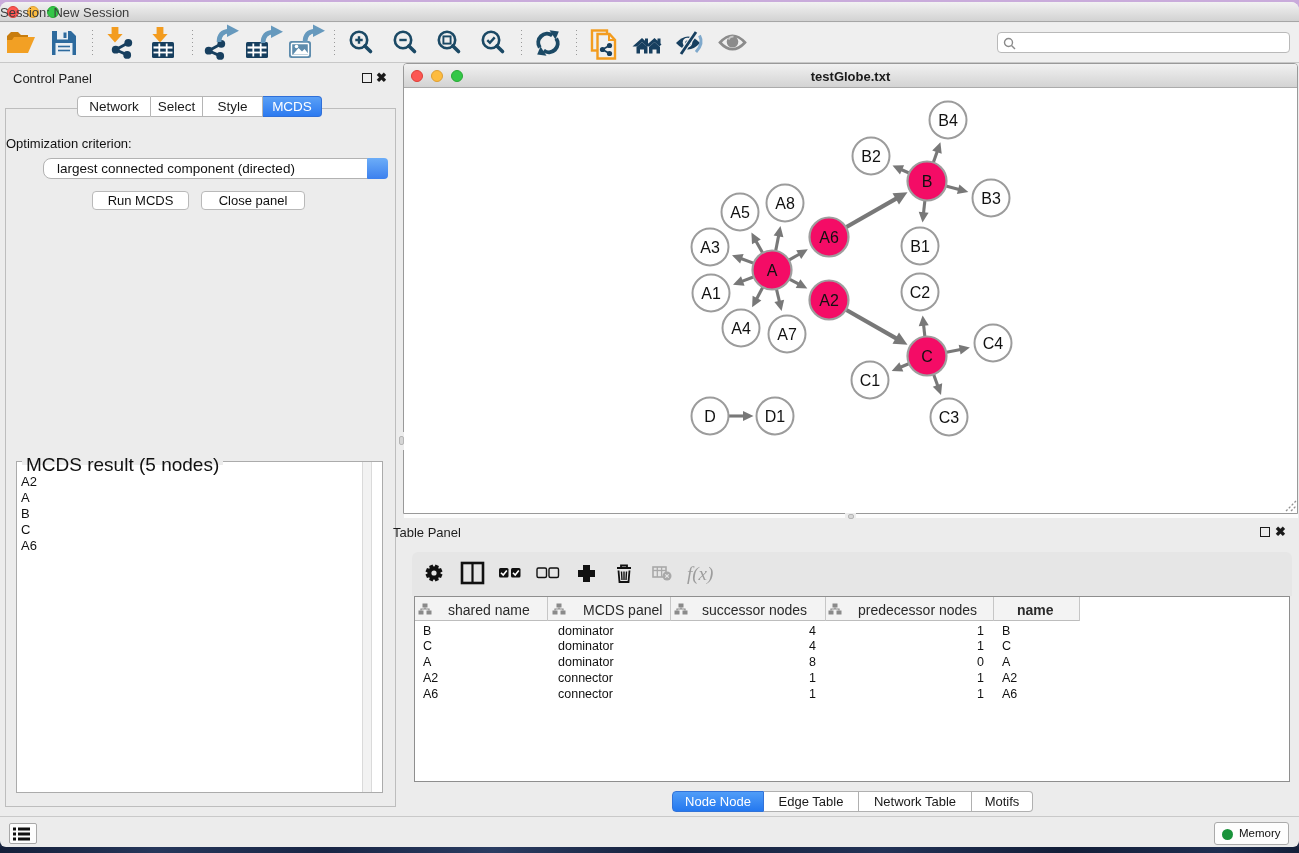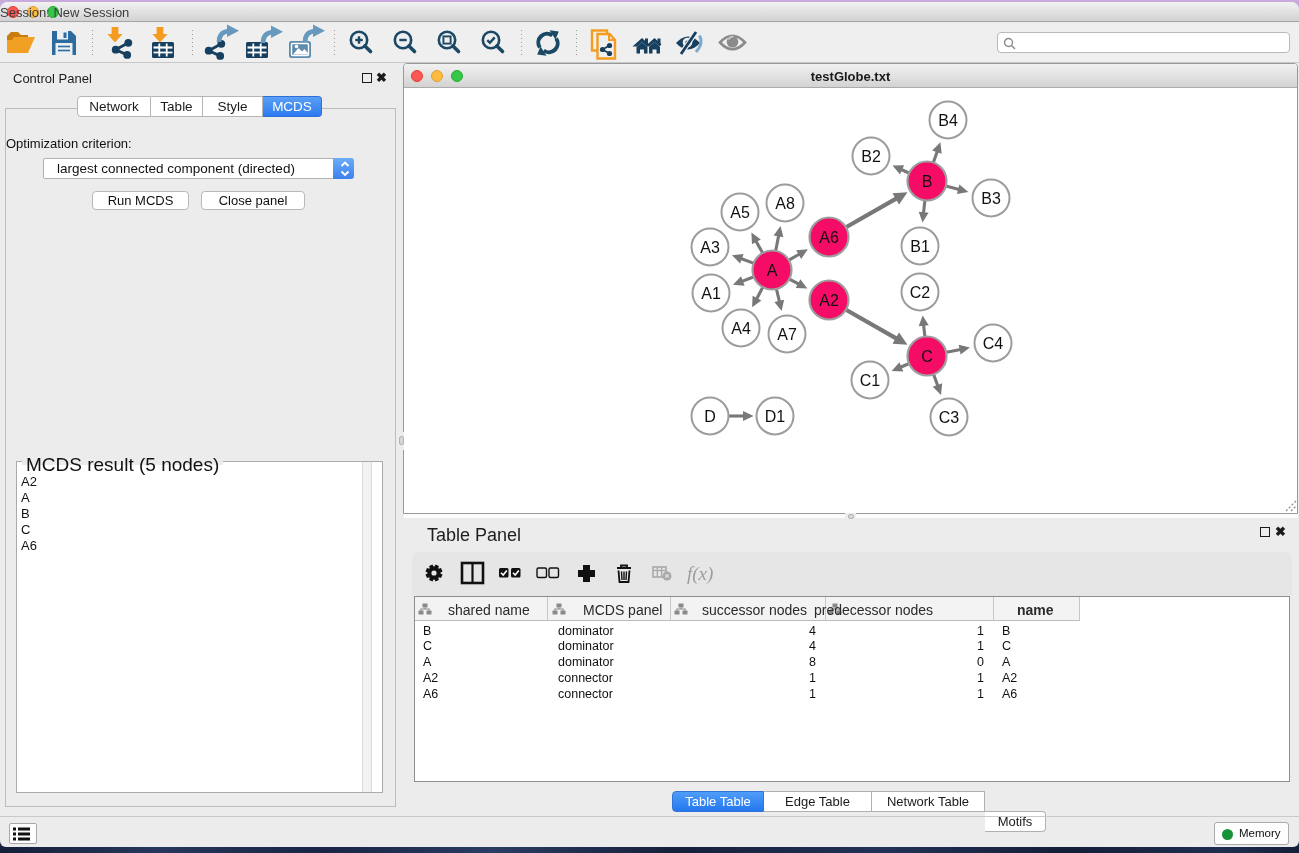--- a/index.html
+++ b/index.html
@@ -20,38 +20,38 @@
   background-image:repeating-linear-gradient(180deg,#9a9a9a 0 1.5px,transparent 1.5px 4px); }
 .searchbox { left:997px; top:32px; width:293px; height:21px; background:#fff; border:1px solid #b9b9b9; border-radius:4px; }
 .cpTitle { left:13px; top:71px; font-size:13px; color:#1d1d1d; }
 .panel { left:5px; top:108px; width:391px; height:699px; background:#ececec; border:1px solid #bdbdbd; }
 .tabs { left:77px; top:96px; height:21px; display:flex; font-size:13.5px; }
 .tab { background:#fff; border:1px solid #b5b5b5; border-left:none; color:#1a1a1a; text-align:center;
   line-height:19px; height:21px; }
 .tab.first { border-left:1px solid #b5b5b5; border-radius:4px 0 0 4px; }
 .tab.sel { background:linear-gradient(180deg,#5aa0f6,#2c7af0); color:#fff; border-color:#2f6fd8; border-radius:0 4px 4px 0; }
 .optlabel { left:6px; top:136px; width:390px; font-size:13px; color:#111; }
-.combo { left:43px; top:158px; width:311px; height:21px; background:#fff; border:1px solid #b2b2b2; border-radius:2px; }
+.combo { left:43px; top:158px; width:345px; height:21px; background:#fff; border:1px solid #b2b2b2; border-radius:8px; }
 .combo .txt { position:absolute; left:13px; top:2px; font-size:13.5px; color:#111; }
 .combo .spin { position:absolute; right:-1px; top:-1px; width:21px; height:21px; border-radius:1px 4px 4px 1px;
   background:linear-gradient(180deg,#6cadf8,#3c80ee); }
 .btn { height:19px; background:#fff; border:1px solid #b9b9b9; border-radius:4px; text-align:center;
   font-size:13px; color:#111; line-height:17px; top:191px; }
 .groupbox { left:16px; top:461px; width:367px; height:332px; background:#fff; border:1px solid #ababab; }
 .grouplabel { left:22px; top:454px; font-size:19px; color:#111; padding:0 4px;
   background:linear-gradient(180deg,#ececec 50%,#ffffff 50%); }
 .mcdslist { left:21px; top:474px; font-size:13px; color:#111; line-height:15.9px; }
 .gscroll { left:362px; top:462px; width:10px; height:330px; background:#f2f2f2; border-left:1px solid #dadada; border-right:1px solid #dadada; }
 .gwin { left:403px; top:63px; width:895px; height:451px; background:#fff; border:1px solid #999; border-radius:4px 4px 0 0; }
 .gtitle { left:404px; top:64px; width:893px; height:24px; background:linear-gradient(180deg,#f1f1f1,#d3d3d3);
   border-bottom:1px solid #ababab; border-radius:3px 3px 0 0; }
 .gt2 { width:12px; height:12px; border-radius:50%; top:70px; }
 .gwintitle { left:404px; top:69px; width:893px; text-align:center; font-size:13px; font-weight:bold; color:#1a1a1a; }
 .gwhite { left:404px; top:514px; width:894px; height:4px; background:#fcfcfc; }
-.tpTitle { left:427px; top:525px; font-size:18px; color:#1d1d1d; }
+.tpTitle { left:393px; top:525px; font-size:13px; color:#1d1d1d; }
 .ttoolbar { left:412px; top:552px; width:880px; height:44px; background:#e6e6e6; border-radius:6px 6px 0 0; }
 .table { left:414px; top:596px; width:876px; height:186px; background:#fff; border:1px solid #8e8e8e; }
 .thead { left:415px; top:597px; width:664px; height:24px; background:#f3f3f3; border-bottom:1px solid #bdbdbd; }
 .hsep { top:597px; width:1px; height:24px; background:#c6c6c6; }
 .hlabel { top:602px; font-size:14px; color:#2a2a2a; }
 .cell { font-size:12.5px; color:#111; }
 .btabs { top:791px; height:21px; display:flex; font-size:13px; left:672px; }
 .btab { background:#fff; border:1px solid #b0b0b0; border-left:none; color:#1a1a1a; text-align:center; line-height:19px; height:21px; }
 .btab.sel { background:linear-gradient(180deg,#509df8,#2478ef); color:#fff; border-color:#3273d8; border-radius:4px 0 0 4px; border-left:1px solid #3273d8; }
 .btab.last { border-radius:0 4px 4px 0; }
@@ -198,21 +198,21 @@
 <circle cx="5.5" cy="5.5" r="4" fill="none" stroke="#8a8a8a" stroke-width="1.4"></circle>
 <line x1="8.5" y1="8.5" x2="12" y2="12" stroke="#8a8a8a" stroke-width="1.4"></line>
 </svg>
 
 <div class="abs cpTitle">Control Panel</div>
 <div class="abs winbtn" style="left:362px; top:73px;"></div>
 <div class="abs xbtn" style="left:376px; top:70px;">✖</div>
 <div class="abs panel"></div>
 <div class="abs tabs">
   <div class="tab first" style="width:74px;">Network</div>
-  <div class="tab" style="width:52px;">Table</div>
+  <div class="tab" style="width:52px;">Select</div>
   <div class="tab" style="width:60px;">Style</div>
   <div class="tab sel" style="width:59px;">MCDS</div>
 </div>
 <div class="abs optlabel">Optimization criterion:</div>
 <div class="abs combo">
     <span class="txt">largest connected component (directed)</span>
     <span class="spin"></span>
   </div>
 <svg class="abs" style="left:338px;top:160px;" width="14" height="17">
 <path d="M 3.5 6 l 3.5 -3.5 3.5 3.5" stroke="#fff" stroke-width="1.9" fill="none"></path>
@@ -384,21 +384,21 @@
     <rect x="268.5" y="14.5" width="5" height="4" fill="#8a8a8a"></rect>
     <path d="M 267 11.5 v 1.5 M 263 14.5 v -1.5 h 8 v 1.5" stroke="#8a8a8a" stroke-width="1.2" fill="none"></path>
     <rect x="418.5" y="7.5" width="5" height="4" fill="#8a8a8a"></rect>
     <rect x="414.5" y="14.5" width="5" height="4" fill="#8a8a8a"></rect>
     <rect x="422.5" y="14.5" width="5" height="4" fill="#8a8a8a"></rect>
     <path d="M 421 11.5 v 1.5 M 417 14.5 v -1.5 h 8 v 1.5" stroke="#8a8a8a" stroke-width="1.2" fill="none"></path>
   </svg>
 <div class="abs hlabel" style="left:448px;">shared name</div>
 <div class="abs hlabel" style="left:583px;">MCDS panel</div>
 <div class="abs hlabel" style="left:702px;">successor nodes</div>
-<div class="abs hlabel" style="left:814px;">predecessor nodes</div>
+<div class="abs hlabel" style="left:858px;">predecessor nodes</div>
 <div class="abs hlabel" style="left:1017px;font-weight:bold;">name</div>
 <div class="abs cell" style="left:423px;top:623.5px;">B</div>
 <div class="abs cell" style="left:558px;top:623.5px;">dominator</div>
 <div class="abs cell" style="left:770px;top:623.5px;width:46px;text-align:right;">4</div>
 <div class="abs cell" style="left:938px;top:623.5px;width:46px;text-align:right;">1</div>
 <div class="abs cell" style="left:1002px;top:623.5px;">B</div>
 <div class="abs cell" style="left:423px;top:639.3px;">C</div>
 <div class="abs cell" style="left:558px;top:639.3px;">dominator</div>
 <div class="abs cell" style="left:770px;top:639.3px;width:46px;text-align:right;">4</div>
 <div class="abs cell" style="left:938px;top:639.3px;width:46px;text-align:right;">1</div>
@@ -412,24 +412,24 @@
 <div class="abs cell" style="left:558px;top:670.9px;">connector</div>
 <div class="abs cell" style="left:770px;top:670.9px;width:46px;text-align:right;">1</div>
 <div class="abs cell" style="left:938px;top:670.9px;width:46px;text-align:right;">1</div>
 <div class="abs cell" style="left:1002px;top:670.9px;">A2</div>
 <div class="abs cell" style="left:423px;top:686.7px;">A6</div>
 <div class="abs cell" style="left:558px;top:686.7px;">connector</div>
 <div class="abs cell" style="left:770px;top:686.7px;width:46px;text-align:right;">1</div>
 <div class="abs cell" style="left:938px;top:686.7px;width:46px;text-align:right;">1</div>
 <div class="abs cell" style="left:1002px;top:686.7px;">A6</div>
 <div class="abs btabs">
-  <div class="btab sel" style="width:92px;">Table Table</div>
-  <div class="btab" style="width:108px;">Edge Table</div>
+  <div class="btab sel" style="width:92px;">Node Node</div>
+  <div class="btab" style="width:95px;">Edge Table</div>
   <div class="btab" style="width:113px;">Network Table</div>
-  <div class="btab last" style="width:61px;margin-top:20px;">Motifs</div>
+  <div class="btab last" style="width:61px;">Motifs</div>
 </div>
 
 <div class="abs statsep"></div>
 <div class="abs sbtn"></div>
 <svg class="abs" style="left:13px;top:827px;" width="20" height="14">
 <g fill="#111">
 <rect x="0" y="0.5" width="3" height="3"></rect>
       <rect x="0" y="5.5" width="3" height="3"></rect>
       <rect x="0" y="10.5" width="3" height="3"></rect>
 <rect x="5" y="0.5" width="12" height="3"></rect>

